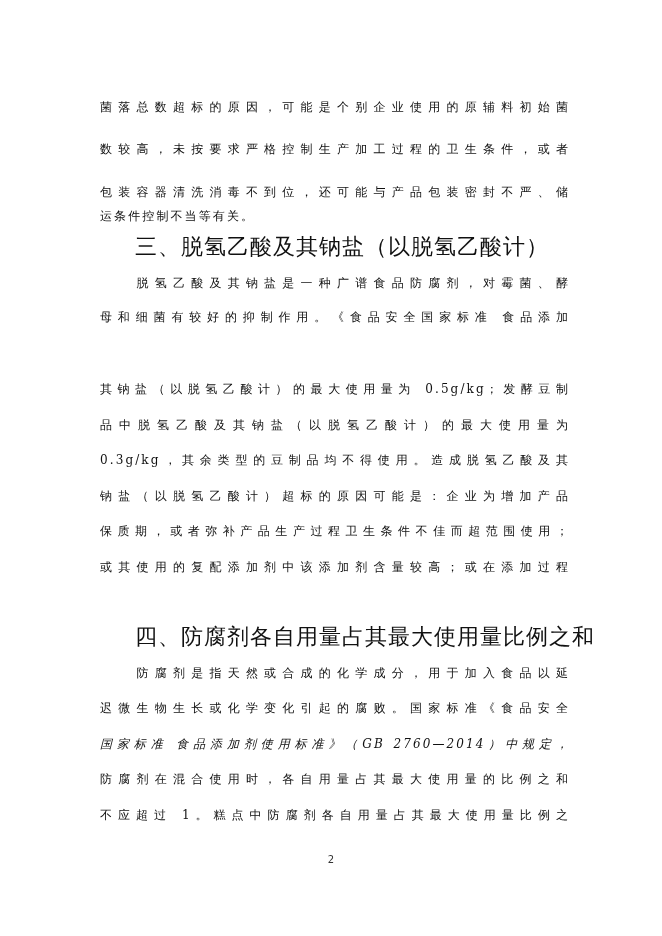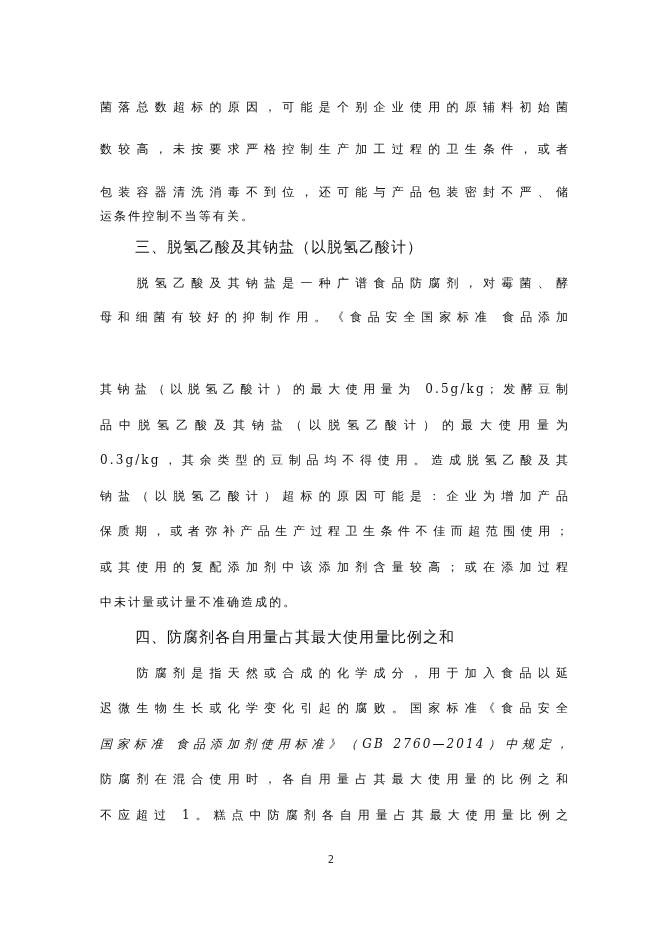--- a/index.html
+++ b/index.html
@@ -34,21 +34,21 @@
       text-align: justify;
       text-align-last: justify;
     }
     .line.last {
       text-align-last: left;
     }
     .heading {
       position: absolute;
       left: 135px;
       font-family: "DejaVu Sans", "Liberation Sans", sans-serif;
-      font-size: 15px;
+      font-size: 22px;
       line-height: 22px;
       letter-spacing: 1px;
       white-space: nowrap;
       color: #111111;
     }
     .page-number {
       position: absolute;
       left: 0;
       width: 662px;
       top: 854px;
@@ -70,21 +70,20 @@
 
   <div class="heading" style="top:236px;">三、脱氢乙酸及其钠盐（以脱氢乙酸计）</div>
   <div class="line" style="top:272px;">　　脱氢乙酸及其钠盐是一种广谱食品防腐剂，对霉菌、酵</div>
   <div class="line" style="top:306px;">母和细菌有较好的抑制作用。《食品安全国家标准 食品添加</div>
   <div class="line" style="top:378px;">其钠盐（以脱氢乙酸计）的最大使用量为 0.5g/kg；发酵豆制</div>
   <div class="line" style="top:414px;">品中脱氢乙酸及其钠盐（以脱氢乙酸计）的最大使用量为</div>
   <div class="line" style="top:449px;">0.3g/kg，其余类型的豆制品均不得使用。造成脱氢乙酸及其</div>
   <div class="line" style="top:485px;">钠盐（以脱氢乙酸计）超标的原因可能是：企业为增加产品</div>
   <div class="line" style="top:520px;">保质期，或者弥补产品生产过程卫生条件不佳而超范围使用；</div>
   <div class="line" style="top:556px;">或其使用的复配添加剂中该添加剂含量较高；或在添加过程</div>
-  <div class="line last" style="top:591px;">中未计量或计量不准确造成的。</div>
 
   <div class="heading" style="top:626px;">四、防腐剂各自用量占其最大使用量比例之和</div>
   <div class="line" style="top:697px;">迟微生物生长或化学变化引起的腐败。国家标准《食品安全</div>
   <div class="line" style="top:662px;">　　防腐剂是指天然或合成的化学成分，用于加入食品以延</div>
   <div class="line" style="top:733px;font-style:italic;">国家标准  食品添加剂使用标准》（GB 2760—2014）中规定，</div>
   <div class="line" style="top:768px;">防腐剂在混合使用时，各自用量占其最大使用量的比例之和</div>
   <div class="line" style="top:804px;">不应超过 1。糕点中防腐剂各自用量占其最大使用量比例之</div>
 
   <div class="page-number">2</div>
 </div>

